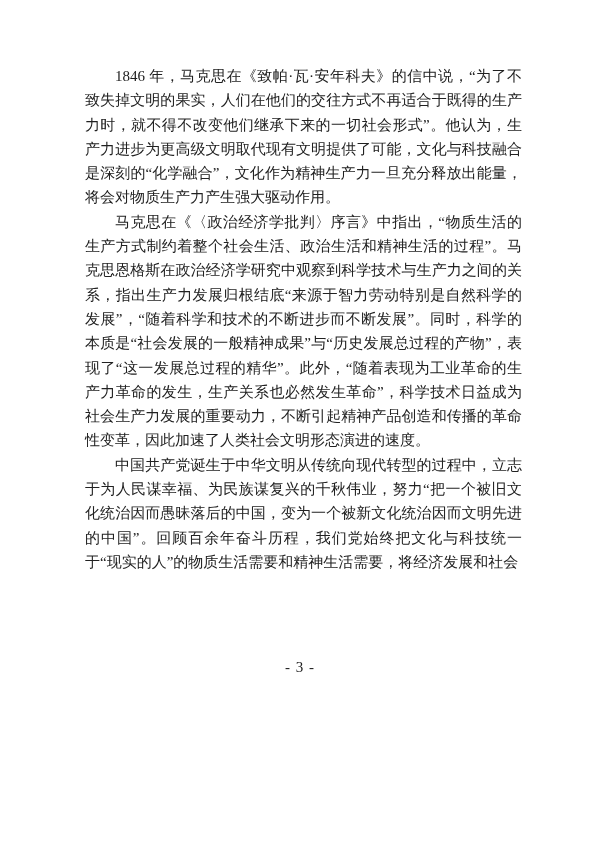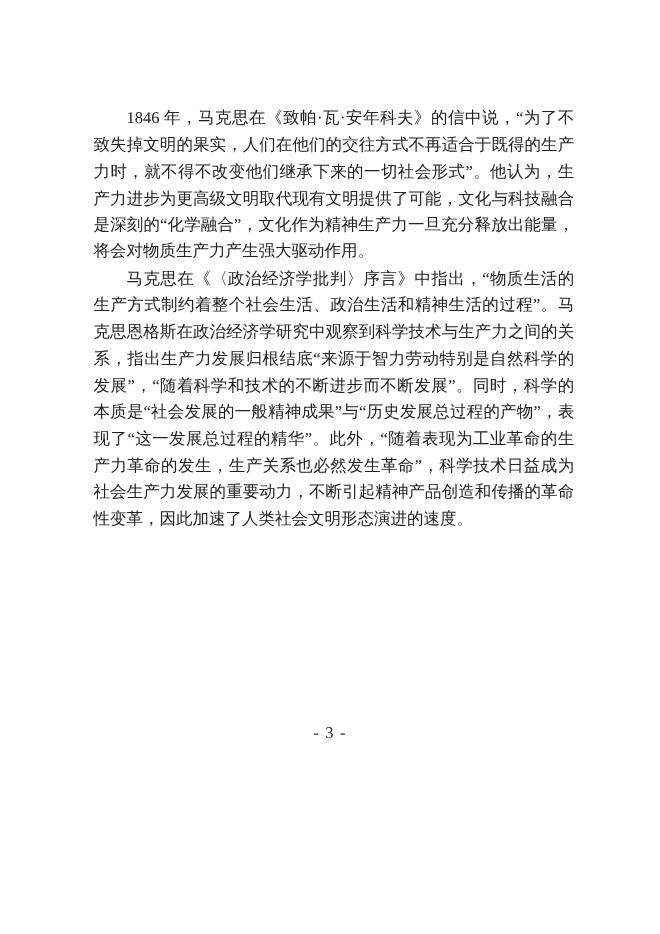--- a/index.html
+++ b/index.html
@@ -12,21 +12,21 @@
     height: 849px;
     overflow: hidden;
     font-family: "Liberation Serif", "DejaVu Serif", serif;
   }
   .page {
     position: relative;
     box-sizing: border-box;
     width: 600px;
     height: 720px;
     background: #ffffff;
-    padding: 96px 78px 0 85px;
+    padding: 64px 78px 0 85px;
   }
   .doc-body {
     width: 437px;
   }
   .para {
     margin: 0;
     font-size: 15px;
     line-height: 24.3px;
     color: #212121;
     text-align: justify;
@@ -44,15 +44,16 @@
     letter-spacing: 1px;
   }
 </style>
 </head>
 <body>
 
 <div class="page">
   <div class="doc-body">
     <p class="para">1846 年，马克思在《致帕·瓦·安年科夫》的信中说，“为了不致失掉文明的果实，人们在他们的交往方式不再适合于既得的生产力时，就不得不改变他们继承下来的一切社会形式”。他认为，生产力进步为更高级文明取代现有文明提供了可能，文化与科技融合是深刻的“化学融合”，文化作为精神生产力一旦充分释放出能量，将会对物质生产力产生强大驱动作用。</p>
     <p class="para">马克思在《〈政治经济学批判〉序言》中指出，“物质生活的生产方式制约着整个社会生活、政治生活和精神生活的过程”。马克思恩格斯在政治经济学研究中观察到科学技术与生产力之间的关系，指出生产力发展归根结底“来源于智力劳动特别是自然科学的发展”，“随着科学和技术的不断进步而不断发展”。同时，科学的本质是“社会发展的一般精神成果”与“历史发展总过程的产物”，表现了“这一发展总过程的精华”。此外，“随着表现为工业革命的生产力革命的发生，生产关系也必然发生革命”，科学技术日益成为社会生产力发展的重要动力，不断引起精神产品创造和传播的革命性变革，因此加速了人类社会文明形态演进的速度。</p>
+    <p class="para">中国共产党诞生于中华文明从传统向现代转型的过程中，立志于为人民谋幸福、为民族谋复兴的千秋伟业，努力“把一个被旧文化统治因而愚昧落后的中国，变为一个被新文化统治因而文明先进的中国”。回顾百余年奋斗历程，我们党始终把文化与科技统一于“现实的人”的物质生活需要和精神生活需要，将经济发展和社会</p>
   </div>
   <div class="page-number">- 3 -</div>
 </div>
 
 </body></html>

